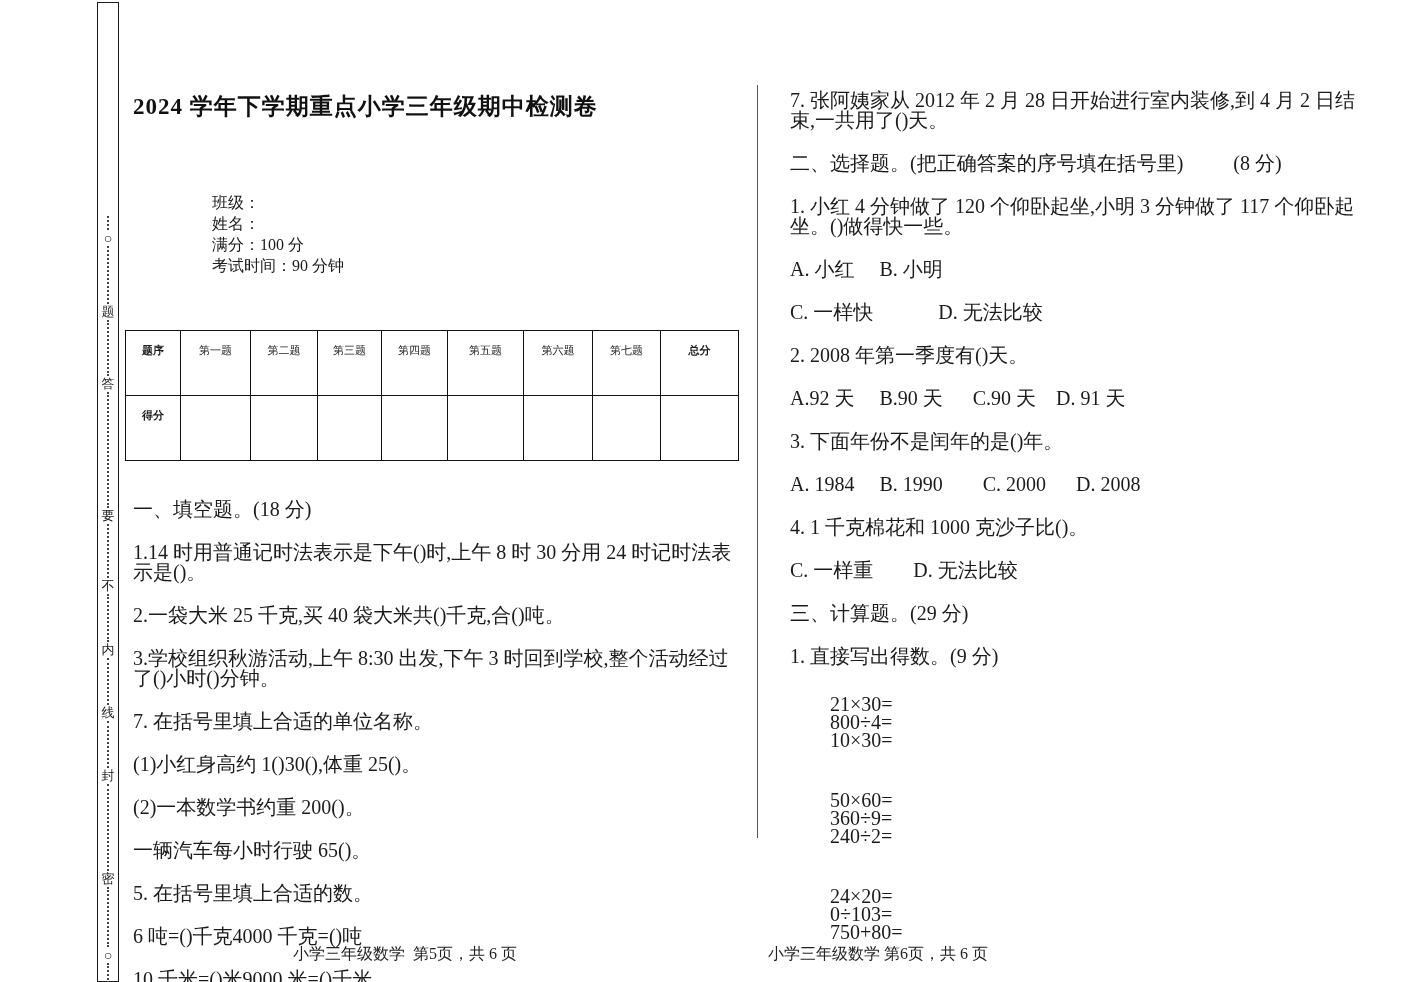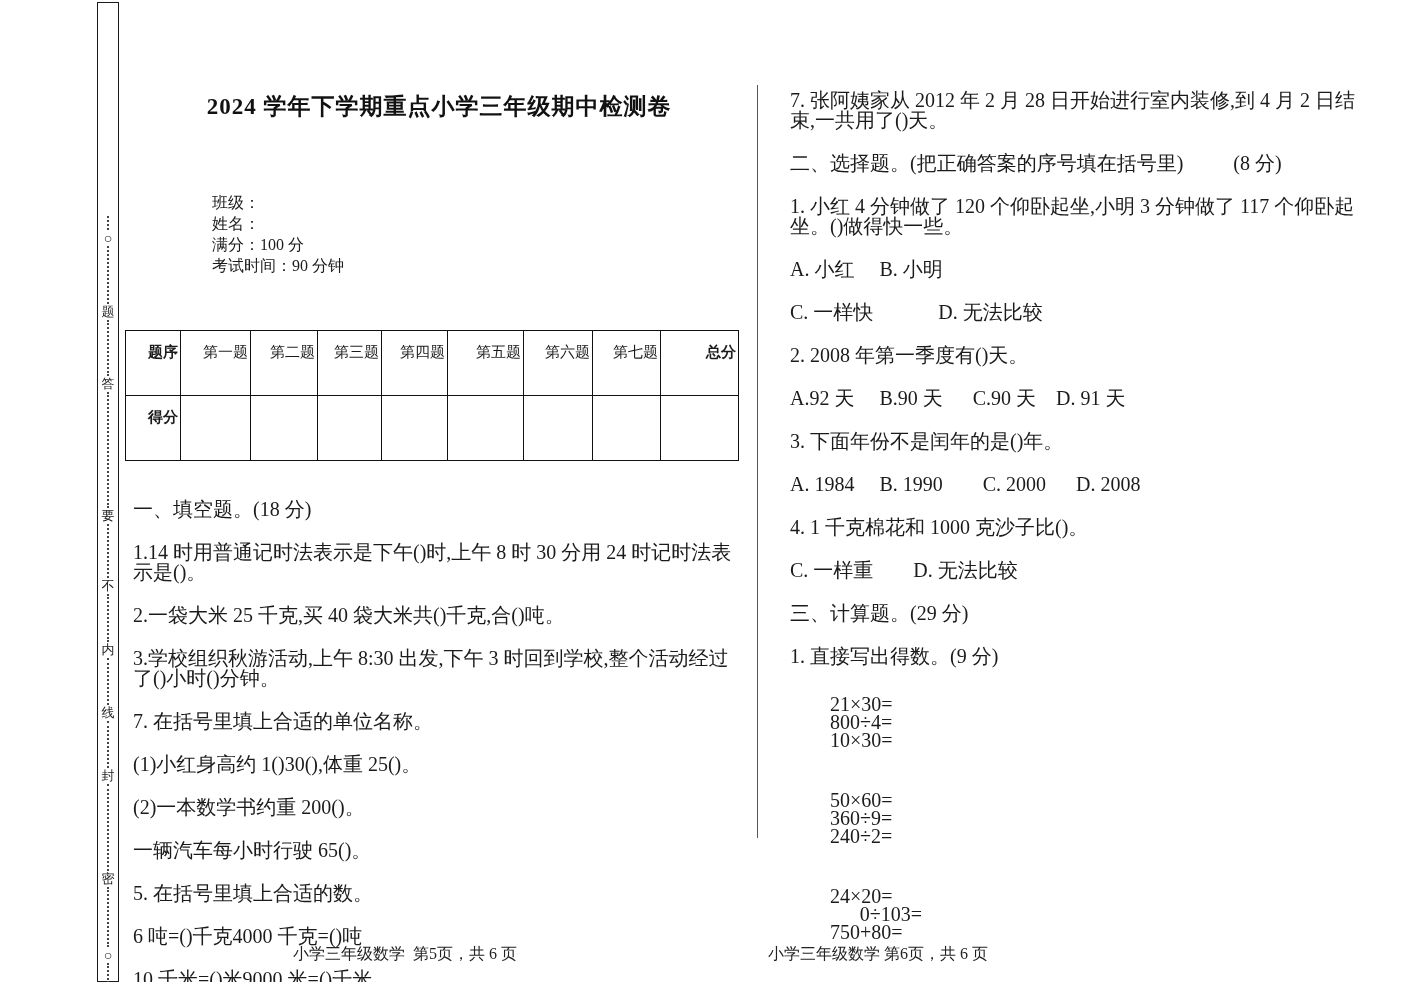--- a/index.html
+++ b/index.html
@@ -23,44 +23,44 @@
   }
   .seal-char.circle{font-size:14px;}
   
   .divider{position:absolute;left:757px;top:85px;width:1px;height:753px;background:#555;}
   
   .page{position:absolute;top:80px;}
   .page-left{left:133px;width:612px;}
   .page-right{left:790px;width:575px;}
   .title{
     margin:12px 0 0;font-size:23px;line-height:30px;font-weight:bold;
-    text-align:center;letter-spacing:1px;color:#111;
+    text-align:left;letter-spacing:1px;color:#111;
   }
   .info-line{margin-top:53px;padding-left:55px;font-size:16px;white-space:pre;}
   .info-line span{display:inline-block;}
   .info-gap-a{margin-right:30px;} .info-gap-b{margin-right:22px;} .info-gap-c{margin-right:15px;}
   
   .score-table{border-collapse:collapse;margin:35px 0 0 -8px;table-layout:fixed;}
   .score-table td{
-    border:1px solid #111;font-size:15px;text-align:right;vertical-align:top;
+    border:1px solid #111;font-size:11px;text-align:center;vertical-align:top;
     padding:12px 2px 0 2px;height:65px;box-sizing:border-box;font-weight:normal;
   }
   .score-table td.b{font-weight:bold;}
   
   .q{margin-top:38px;}
   .q p,.qr p{margin:0 0 23px;font-size:20px;line-height:20px;white-space:pre-wrap;font-family:Liberation Serif, serif;}
   .qr{margin-top:10px;}
   .gap-xl{margin-top:52px;}
   .gap-md{margin-top:10px;}
   .tight{margin-bottom:11px !important;}
   .calc-row{margin:0 0 6px !important;line-height:18px !important;}
   .calc-row span{display:inline-block;}
   .cr1 span:nth-child(1){width:64px;} .cr1 span:nth-child(2){width:79px;}
   .cr2 span:nth-child(1){width:77px;} .cr2 span:nth-child(2){width:104px;}
-  .cr3 span:nth-child(1){width:90px;} .cr3 span:nth-child(2){width:92px;text-align:right;}
+  .cr3 span:nth-child(1){width:90px;} .cr3 span:nth-child(2){width:92px;}
   
   .footer{position:absolute;top:944px;font-size:16px;color:#222;white-space:pre;}
   .footer-left{left:405px;transform:translateX(-50%);}
   .footer-right{left:878px;transform:translateX(-50%);}
 </style>
 </head>
 <body>
 
 <div class="canvas">
 

